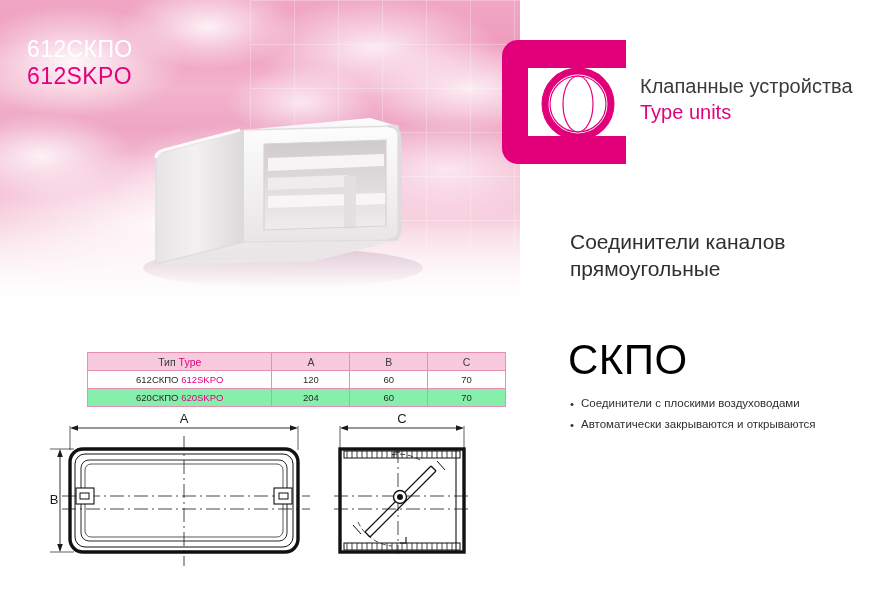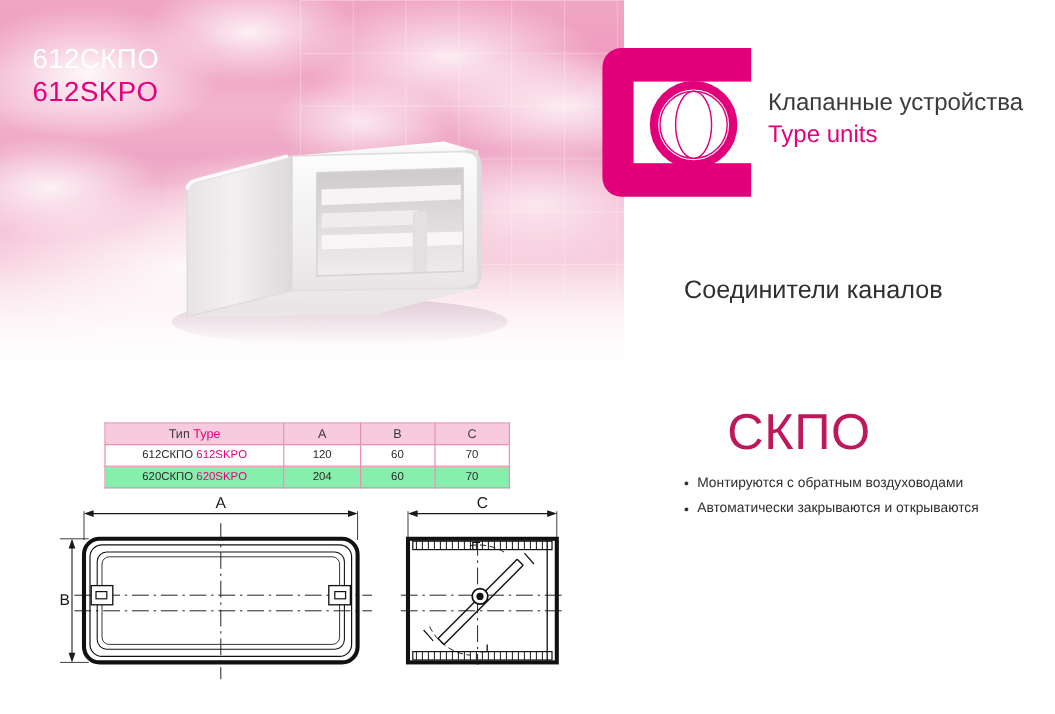--- a/index.html
+++ b/index.html
@@ -145,24 +145,23 @@
     line-height: 1.30;
     color: #2f2f2f;
     z-index: 3;
   }
   .desc span { display: block; }
 
   .code {
     position: absolute;
     left: 568px; top: 336px;
     font-size: 42px;
-    color: #be185d;
+    color: #000000;
     letter-spacing: .5px;
     z-index: 3;
-    margin-left: 38px;
   }
 
   .bullets {
     position: absolute;
     left: 570px; top: 396px;
     width: 300px;
     z-index: 3;
   }
   .bullets .bullet {
     font-size: 11.5px;
@@ -174,21 +173,21 @@
   }
   .bullets .bullet .dot {
     position: absolute;
     left: 0; top: 1px;
   }
 
   
   .spec-table {
     position: absolute;
     left: 87px; top: 352px;
-    width: 338px;
+    width: 419px;
     border-collapse: collapse;
     z-index: 3;
     border-radius: 27px;
   }
   .spec-table td, .spec-table th {
     border: 1px solid #e58fb3;
     text-align: center;
     font-weight: normal;
     padding: 1px 2px;
     height: 15px;
@@ -299,28 +298,29 @@
     </svg>
   </div>
 
   <div class="cat-text">
     <span class="ru">Клапанные устройства</span>
     <span class="en">Type units</span>
   </div>
 
   <div class="desc">
     <span>Соединители каналов</span>
+    <span>прямоугольные</span>
   </div>
 
   <div class="code">СКПО</div>
 
   <div class="bullets">
     <div class="bullet">
       <span class="dot">•</span>
-      <span>Монтируются с обратным воздуховодами</span>
+      <span>Соединители с плоскими воздуховодами</span>
     </div>
     <div class="bullet">
       <span class="dot">•</span>
       <span>Автоматически закрываются и открываются</span>
     </div>
   </div>
 
   <table class="spec-table">
     <thead>
       <tr>

